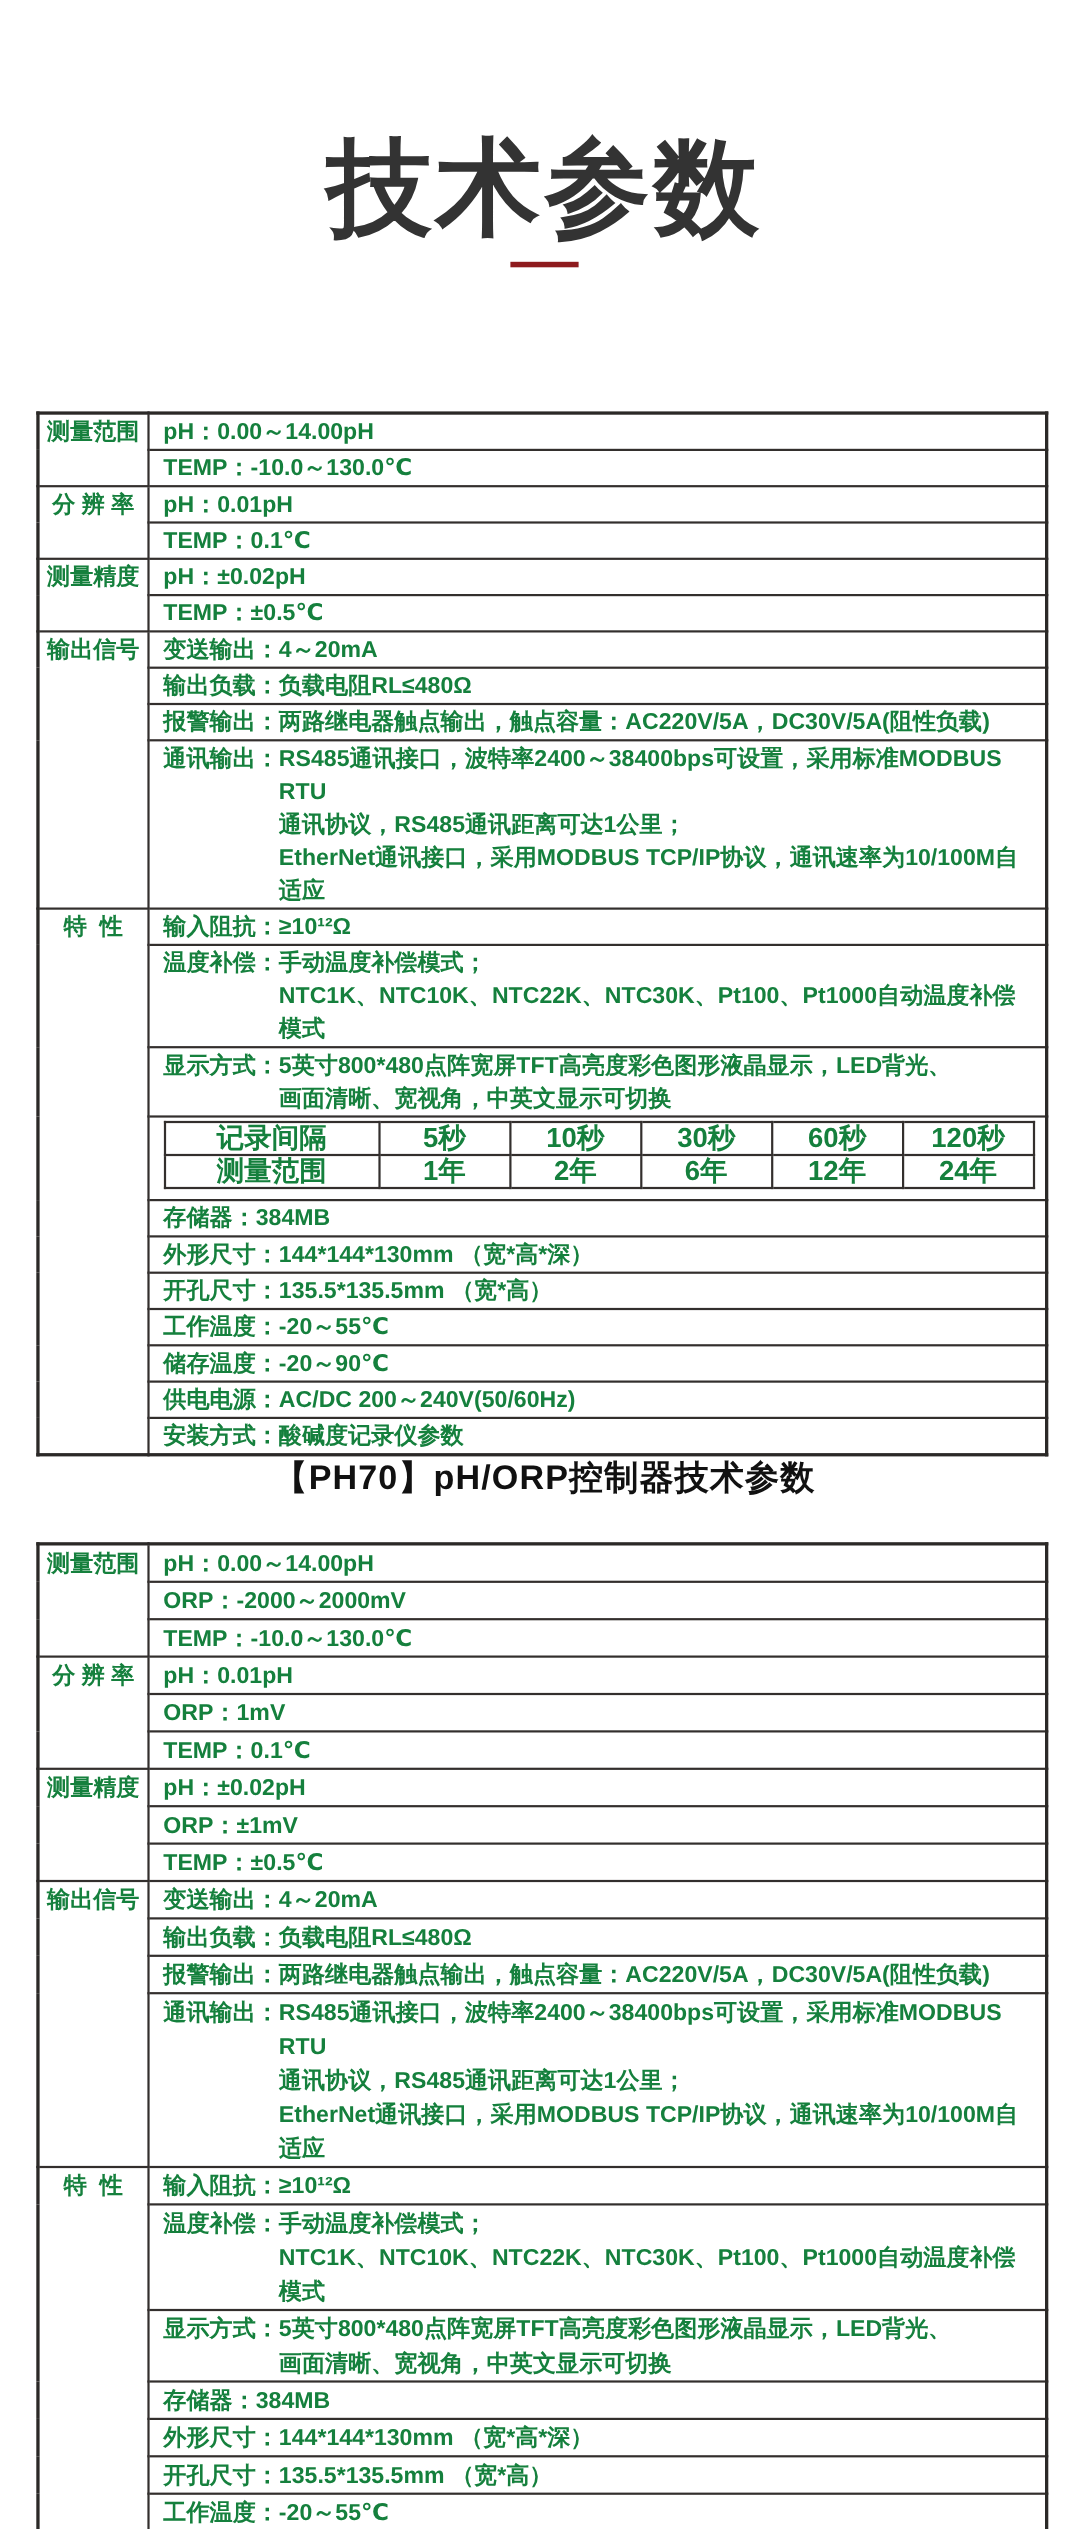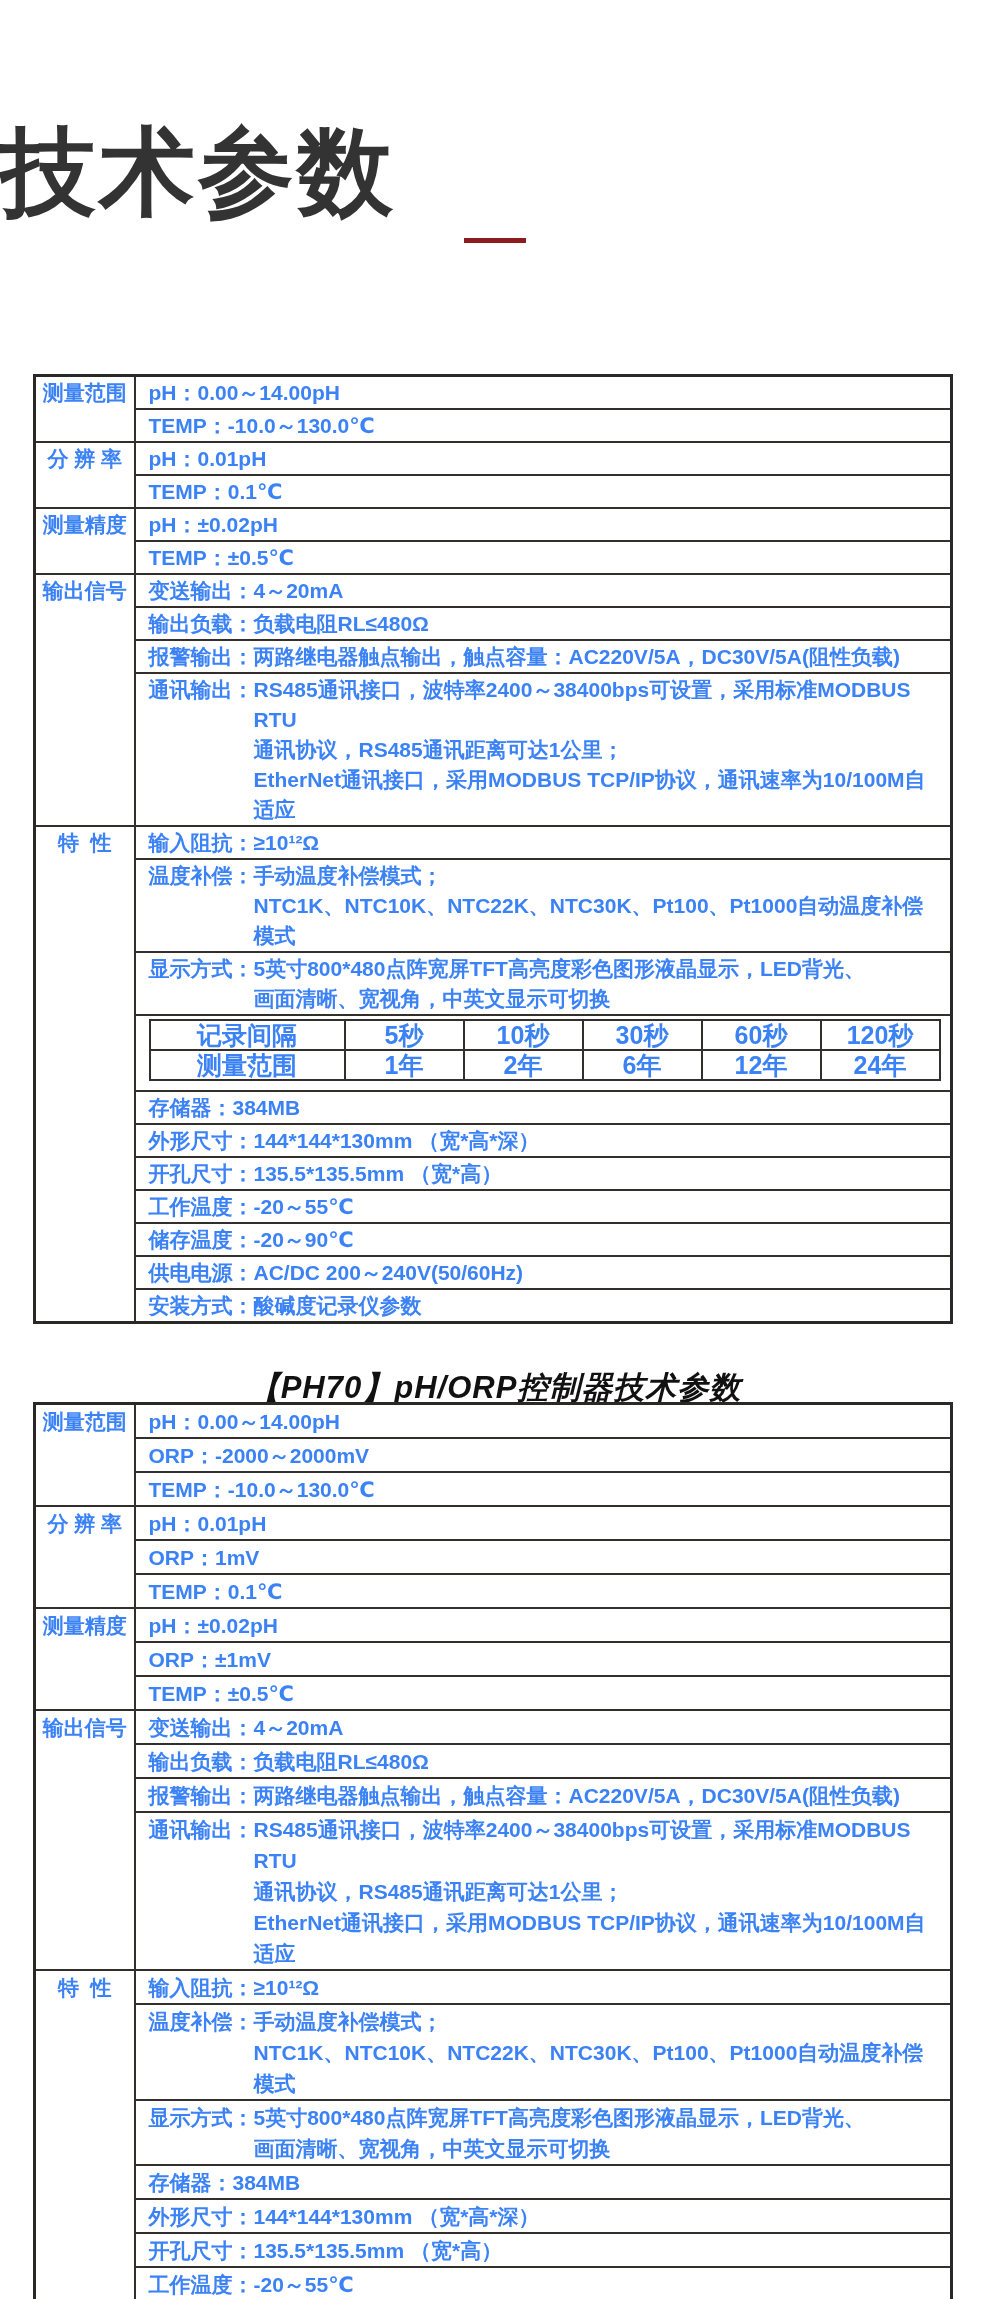--- a/index.html
+++ b/index.html
@@ -1,36 +1,36 @@
 <!DOCTYPE html>
 <html><head>
 <meta charset="utf-8">
 <style>
   html,body{margin:0;padding:0;background:#ffffff;}
   body{font-family:"Liberation Sans","DejaVu Sans",sans-serif;}
   .page{position:relative;width:990px;height:2299px;background:#fff;overflow:hidden;color:#262626;}
 
   .main-title{
     position:absolute;top:122px;left:0;width:100%;margin:0;
-    text-align:left;font-size:96px;line-height:100px;font-weight:bold;
+    text-align:center;font-size:96px;line-height:100px;font-weight:bold;
     color:#333333;letter-spacing:3px;
   }
   .divider{position:absolute;top:238px;left:464px;width:62px;height:5px;background:#8E1B1E;}
 
   .sec-title{
     position:absolute;left:0;width:100%;margin:0;text-align:center;
     font-size:31px;line-height:40px;font-weight:600;color:#111111;letter-spacing:1px;
   }
   #sec1-title{top:294px;}
-  #sec2-title{top:1368px;font-style:italic;}
+  #sec2-title{top:1324px;}
 
   table.spec-table{
     position:absolute;left:33px;width:920px;
     border-collapse:collapse;table-layout:fixed;
-    font-size:21px;font-weight:600;color:#3b82f6;
+    font-size:21px;font-weight:600;color:#15803d;
     border:3px solid #2b2927;
   }
   .t1{top:374px;--lh:30px;}
   .t2{top:1402px;--lh:31px;}
 
   .spec-table th,.spec-table td{border:2px solid #332f2d;}
 
   th.lbl{
     width:100px;vertical-align:top;text-align:center;
     line-height:var(--lh);padding:1px 2px 0 2px;font-weight:600;white-space:pre;

